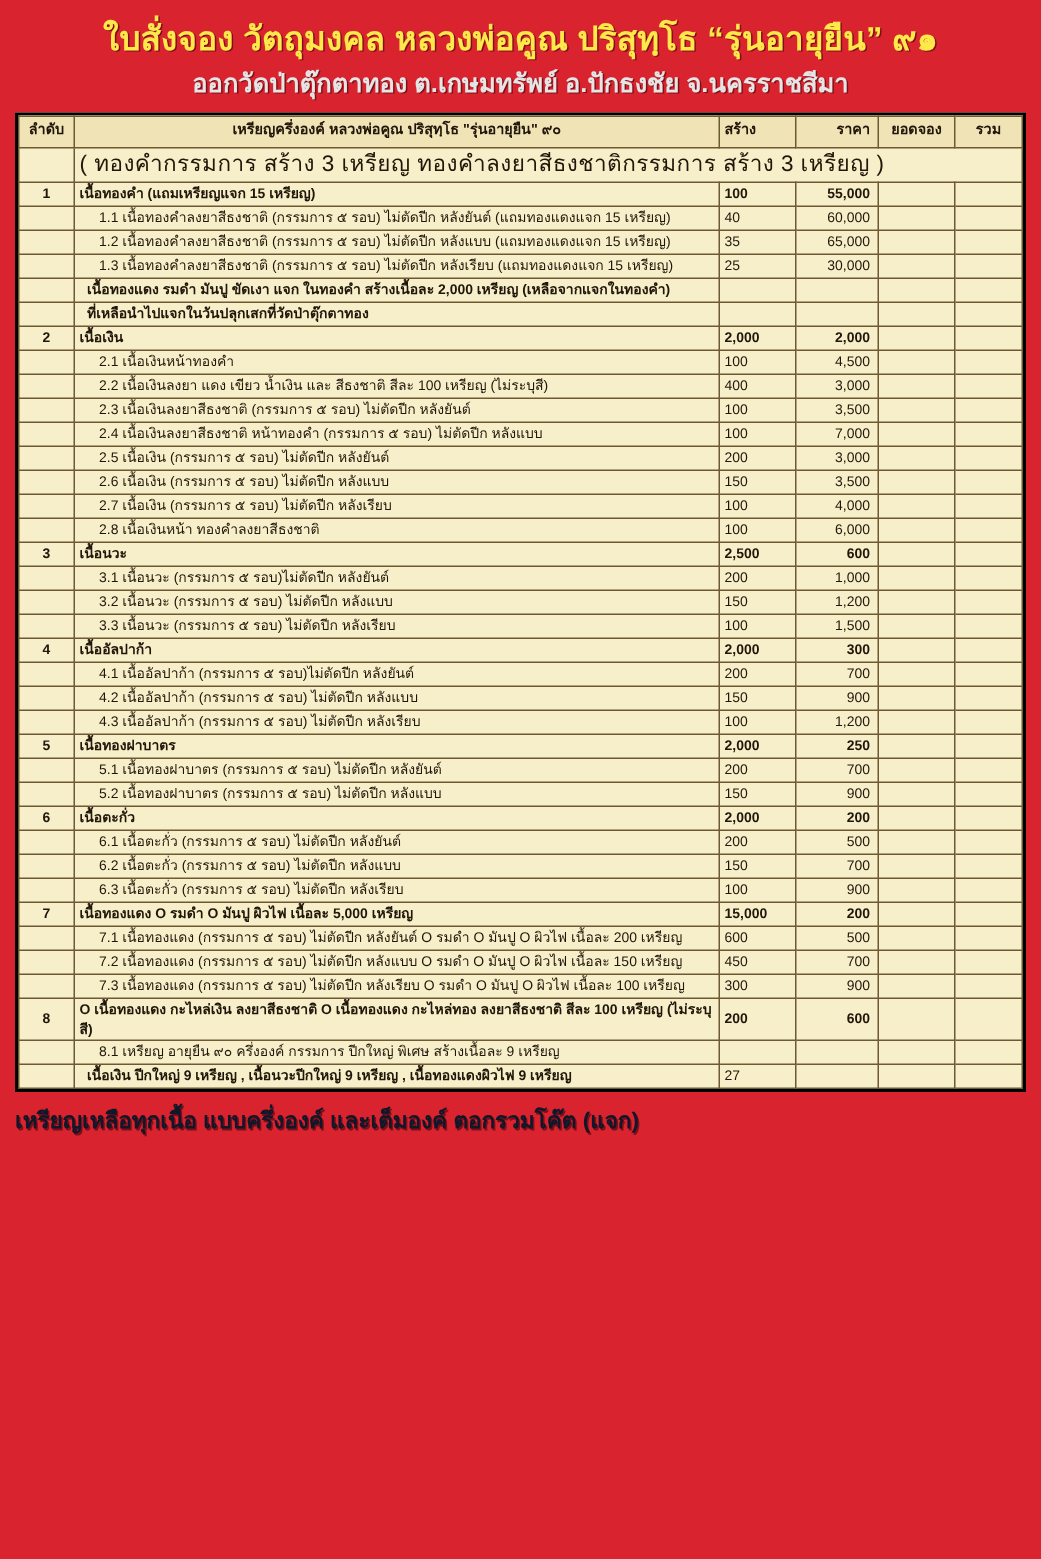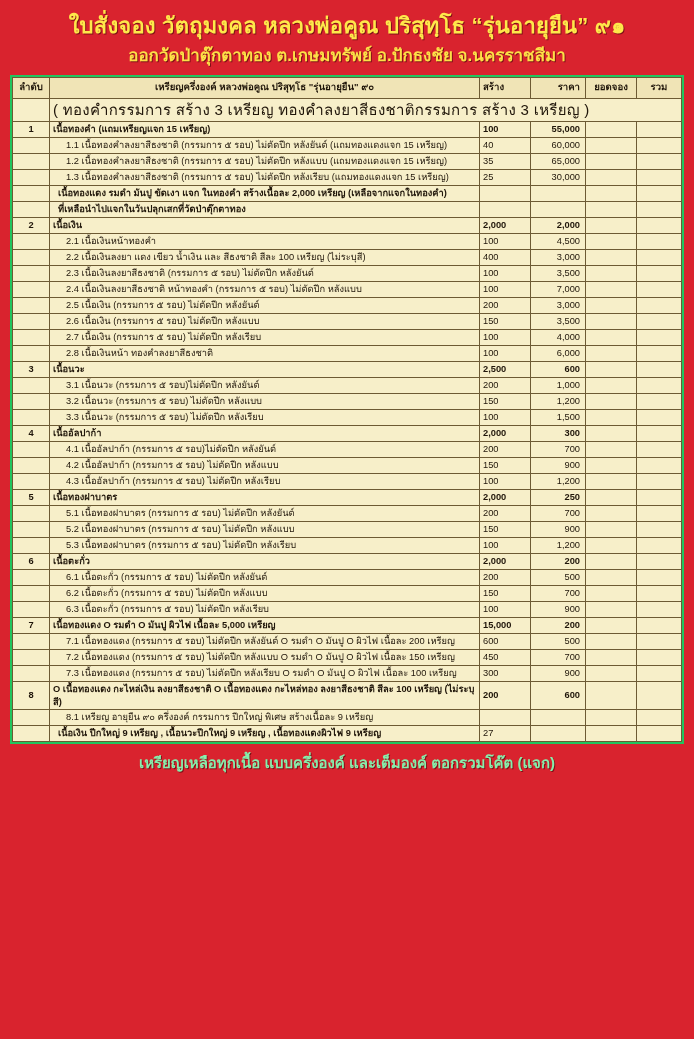--- a/index.html
+++ b/index.html
@@ -25,28 +25,28 @@
     font-size:22px;
     font-weight:bold;
     letter-spacing:.2px;
     line-height:1.25;
     text-shadow:1px 1px 0 #7d0f16;
   }
   .title-sub{
     font-size:17px;
     font-weight:bold;
     margin-top:5px;
-    color:#fde047;
+    color:#e5e5e5;
     text-shadow:1px 1px 0 #7d0f16;
     line-height:1.25;
   }
   .sheet{
     margin-top:9px;
     background:#f7efc9;
-    border:2px solid #22c55e;
+    border:2px solid #000000;
     box-sizing:border-box;
   }
   table{
     width:100%;
     border-collapse:collapse;
     font-size:9.3px;
     color:#20160a;
   }
   td,th{
     border:1px solid #6d5a33;
@@ -73,22 +73,22 @@
     height:17px;
     letter-spacing:.3px;
   }
   .grp td{font-weight:bold;}
   .grp .c-no{font-weight:bold;}
   .sub .c-desc{padding-left:16px;}
   .plain .c-desc{padding-left:8px;font-weight:bold;}
   tr{height:16px;}
   .footer{
     margin-top:7px;
-    text-align:center;
-    color:#86efac;
+    text-align:left;
+    color:#0f172a;
     font-size:15px;
     font-weight:bold;
     text-shadow:1px 1px 0 #7d0f16;
     padding-bottom:2px;
   }
 </style>
 </head>
 <body>
 
 <div class="page">
@@ -316,28 +316,20 @@
             <td class="c-total"></td>
           </tr>
           <tr class="sub">
             <td class="c-no"></td>
             <td class="c-desc">5.2 เนื้อทองฝาบาตร (กรรมการ ๕ รอบ) ไม่ตัดปีก หลังแบบ</td>
             <td class="c-made">150</td>
             <td class="c-price">900</td>
             <td class="c-ordered"></td>
             <td class="c-total"></td>
           </tr>
-          <tr class="sub">
-            <td class="c-no"></td>
-            <td class="c-desc">5.3 เนื้อทองฝาบาตร (กรรมการ ๕ รอบ) ไม่ตัดปีก หลังเรียบ</td>
-            <td class="c-made">100</td>
-            <td class="c-price">1,200</td>
-            <td class="c-ordered"></td>
-            <td class="c-total"></td>
-          </tr>
           <tr class="grp">
             <td class="c-no">6</td>
             <td class="c-desc">เนื้อตะกั่ว</td>
             <td class="c-made">2,000</td>
             <td class="c-price">200</td>
             <td class="c-ordered"></td>
             <td class="c-total"></td>
           </tr>
           <tr class="sub">
             <td class="c-no"></td>

